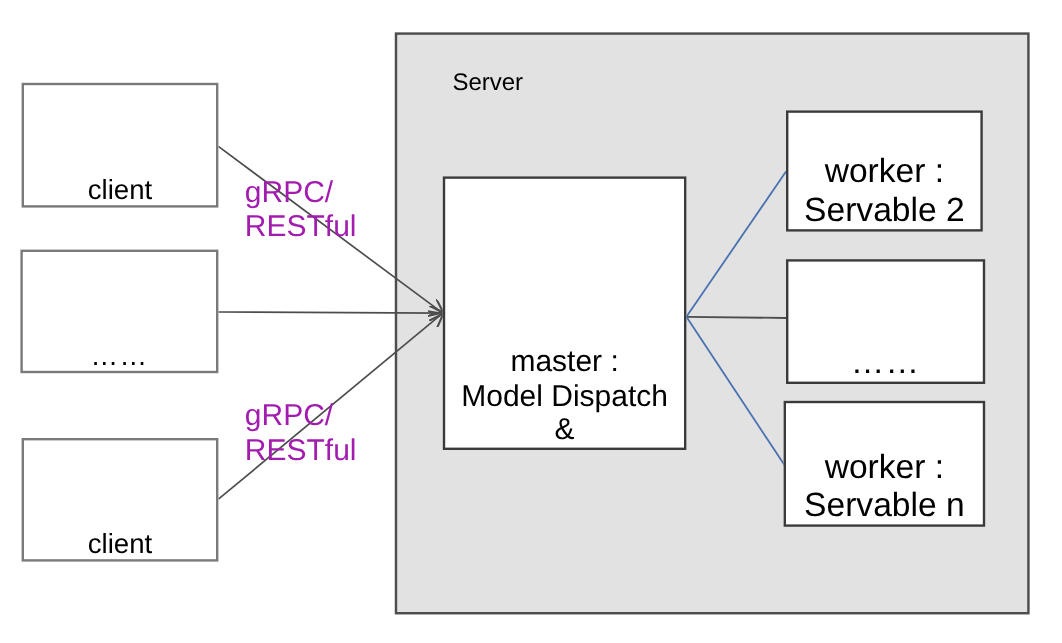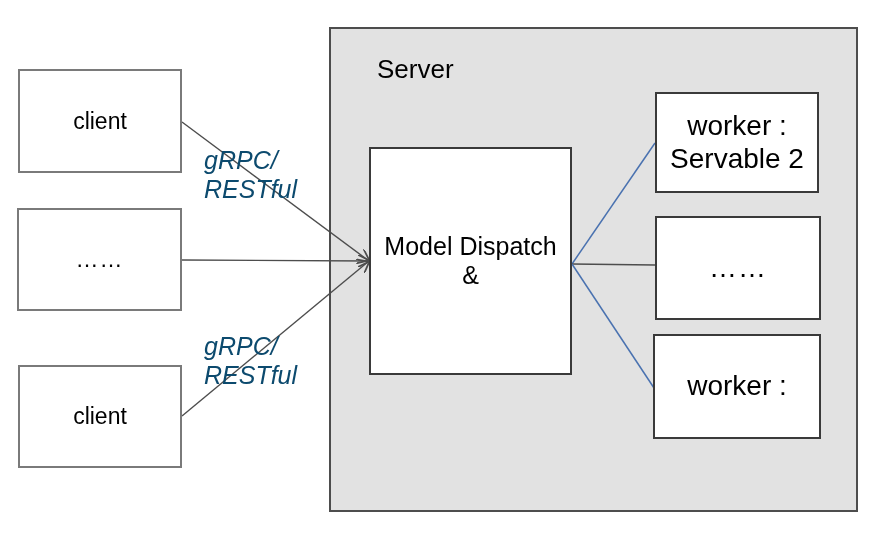--- a/index.html
+++ b/index.html
@@ -32,34 +32,34 @@
     width: 529px;
     height: 485px;
     background: #e2e2e2;
     border: 2px solid #4d4d4d;
     box-sizing: border-box;
   }
   .server-label {
     position: absolute;
     left: 377px;
     top: 54px;
-    font-size: 26px;
+    font-size: 20px;
     color: #000000;
     line-height: 30px;
     white-space: nowrap;
   }
   .node {
     position: absolute;
     background: #ffffff;
     border: 2px solid #7a7a7a;
     box-sizing: border-box;
     display: flex;
     flex-direction: column;
     align-items: center;
-    justify-content: center;
+    justify-content: flex-end;
     color: #000000;
     text-align: center;
     line-height: 1.15;
   }
   .node .line {
     display: block;
     white-space: nowrap;
   }
   .client-node {
     font-size: 23px;
@@ -78,24 +78,23 @@
   }
   .client-0 { left: 18px;  top: 69px;  width: 164px; height: 104px; }
   .client-1 { left: 17px;  top: 208px; width: 165px; height: 103px; }
   .client-2 { left: 18px;  top: 365px; width: 164px; height: 103px; }
   .worker-0 { left: 655px; top: 92px;  width: 164px; height: 101px; }
   .worker-1 { left: 655px; top: 216px; width: 166px; height: 104px; }
   .worker-2 { left: 653px; top: 334px; width: 168px; height: 105px; }
   .edge-label {
     position: absolute;
     font-size: 25px;
-    color: #0c4a6e;
+    color: #a21caf;
     line-height: 29px;
     white-space: nowrap;
-    font-style: italic;
   }
   .edge-label-top    { left: 204px; top: 146px; }
   .edge-label-bottom { left: 204px; top: 332px; }
   .ellipsis-text { letter-spacing: 1px; }
 </style>
 </head>
 <body>
 
 <div id="canvas">
 
@@ -129,35 +128,37 @@
 
   <div class="node client-node client-1">
     <span class="line ellipsis-text">……</span>
   </div>
 
   <div class="node client-node client-2">
     <span class="line">client</span>
   </div>
 
   <div class="node master-node">
+    <span class="line">master :</span>
     <span class="line">Model Dispatch</span>
     <span class="line">&amp;</span>
   </div>
 
   <div class="node worker-node worker-0">
     <span class="line">worker :</span>
     <span class="line">Servable 2</span>
   </div>
 
   <div class="node worker-node worker-1">
     <span class="line ellipsis-text">……</span>
   </div>
 
   <div class="node worker-node worker-2">
     <span class="line">worker :</span>
+    <span class="line">Servable n</span>
   </div>
 
   <div class="edge-label edge-label-top">
     <div>gRPC/</div>
     <div>RESTful</div>
   </div>
 
   <div class="edge-label edge-label-bottom">
     <div>gRPC/</div>
     <div>RESTful</div>

